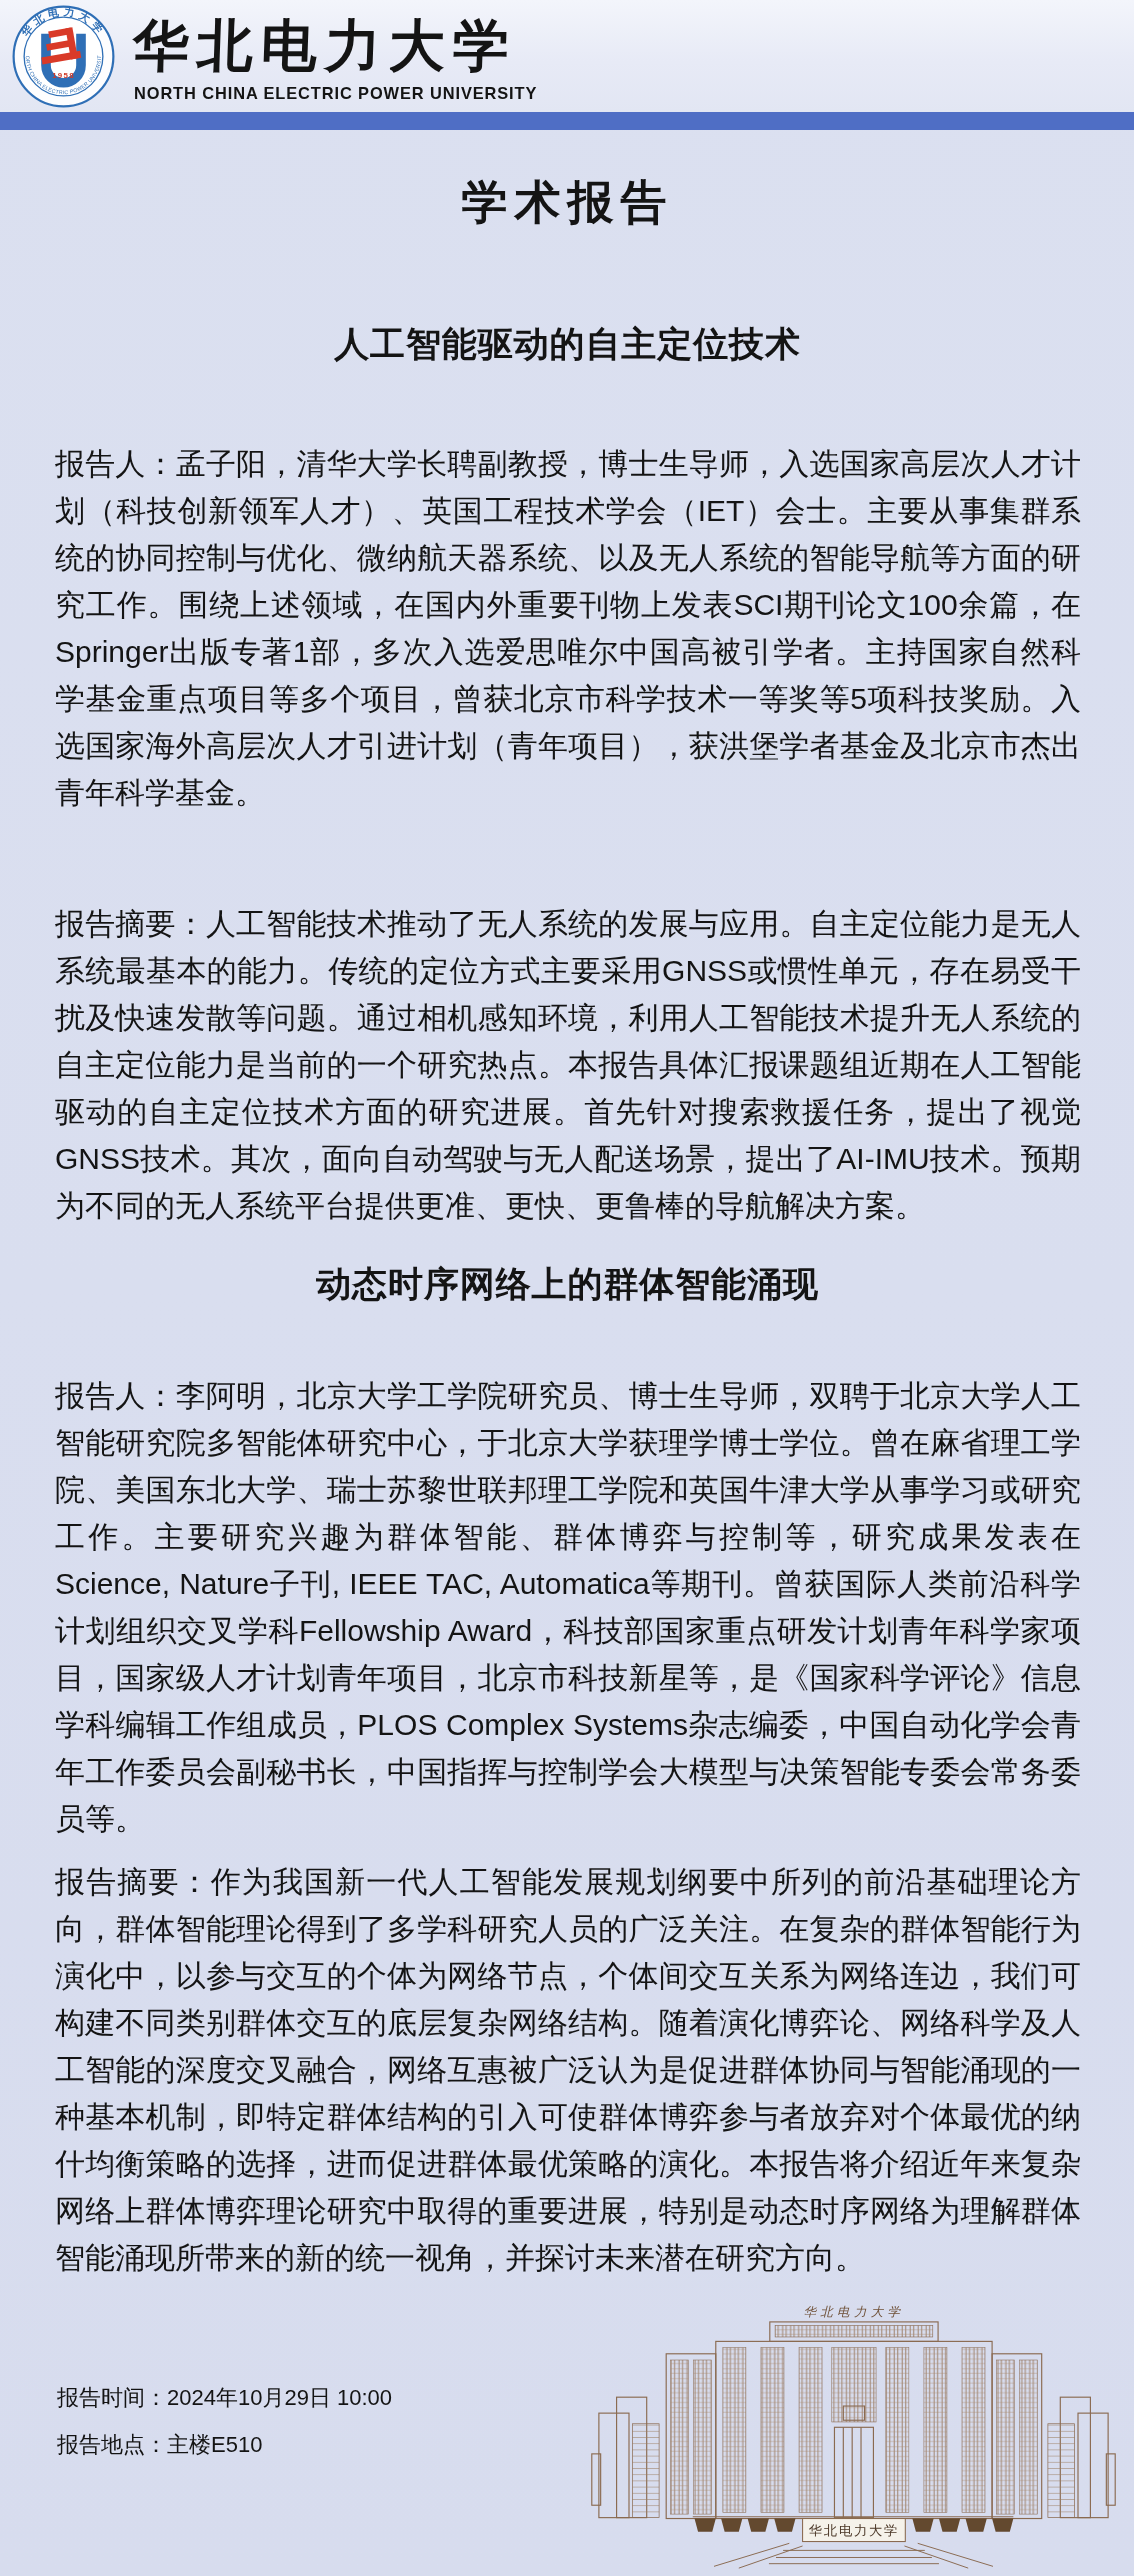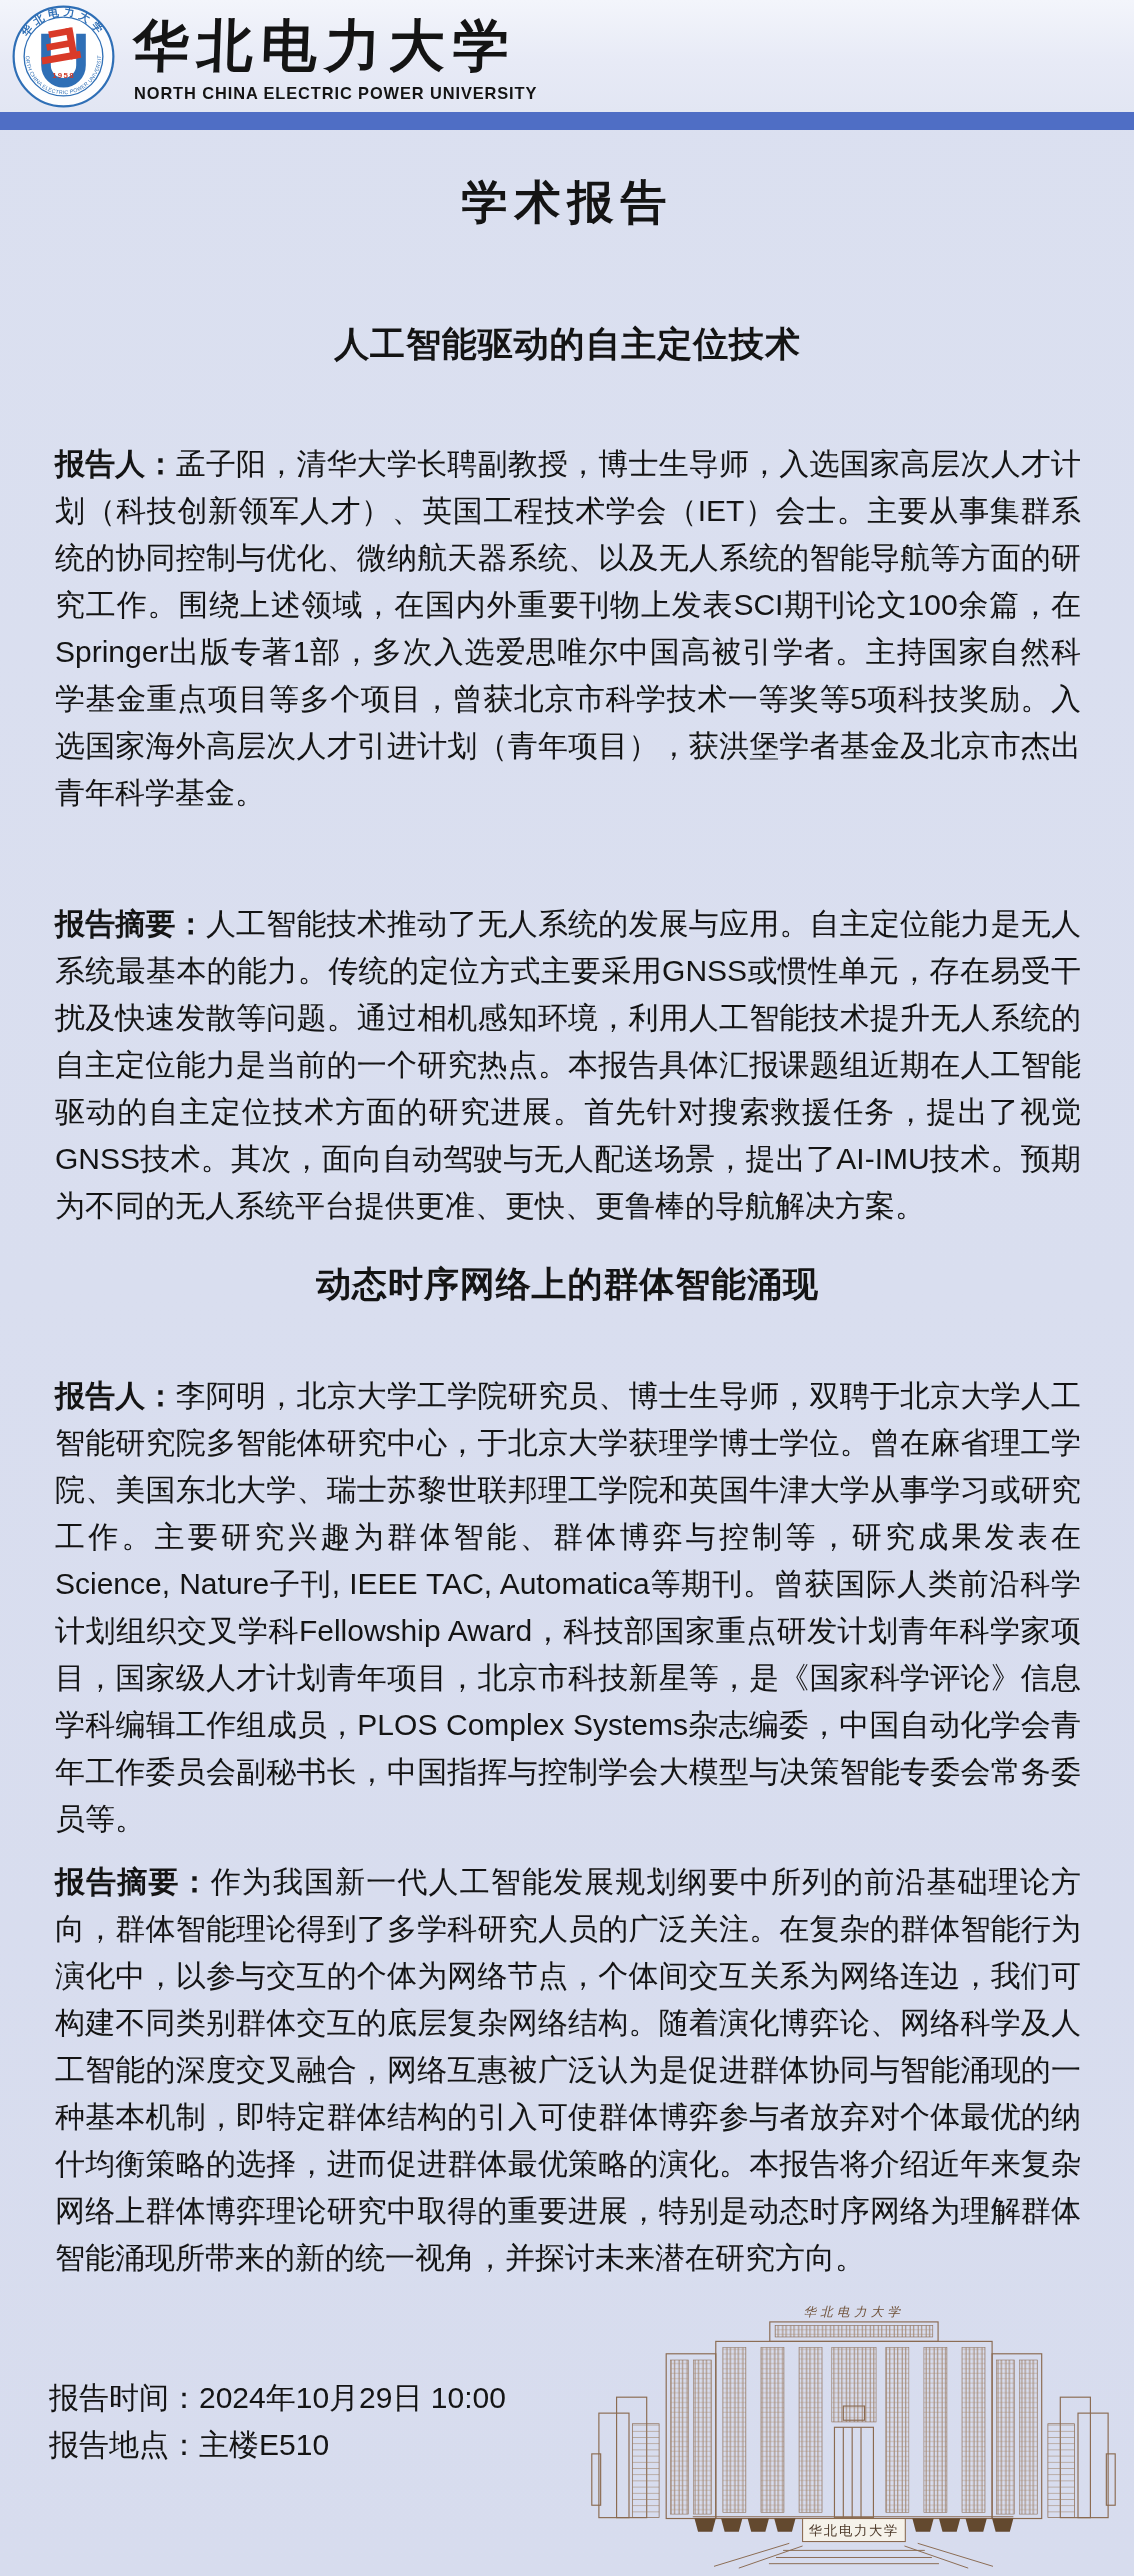--- a/index.html
+++ b/index.html
@@ -34,27 +34,27 @@
     position:absolute; left:0; width:100%; text-align:center;
     font-size:35px; font-weight:bold; letter-spacing:0.9px;margin-top:25px;
   }
   .h2.t1 { top:296px; }
   .h2.t2 { top:1236px; }
   .para {
     position:absolute; left:55px; width:1026px;
     font-size:30px; line-height:47px; text-align:justify;
     letter-spacing:0;
   }
-  .para b { font-weight:bold; }
+  .para b { font-weight:normal; }
   .p1 { top:410px; }
   .p2 { top:860px;margin-top:40px; }
   .p3 { top:1342px; }
   .p4 { top:1828px; }
-  .footer-info { position:absolute; left:49px; top:2374px;
-    font-size:30px; line-height:47px; }
+  .footer-info { position:absolute; left:57px; top:2374px;
+    font-size:22px; line-height:47px; }
   .fline { white-space:nowrap; }
   .building { position:absolute; left:581px; top:2298px; width:545px; height:271px; }
   svg text { font-family:"Liberation Sans","DejaVu Sans",sans-serif; }
   .sketchtext { font-family:"DejaVu Serif","Liberation Serif",serif; }
 </style>
 </head>
 <body>
 
 <div class="page">
 

